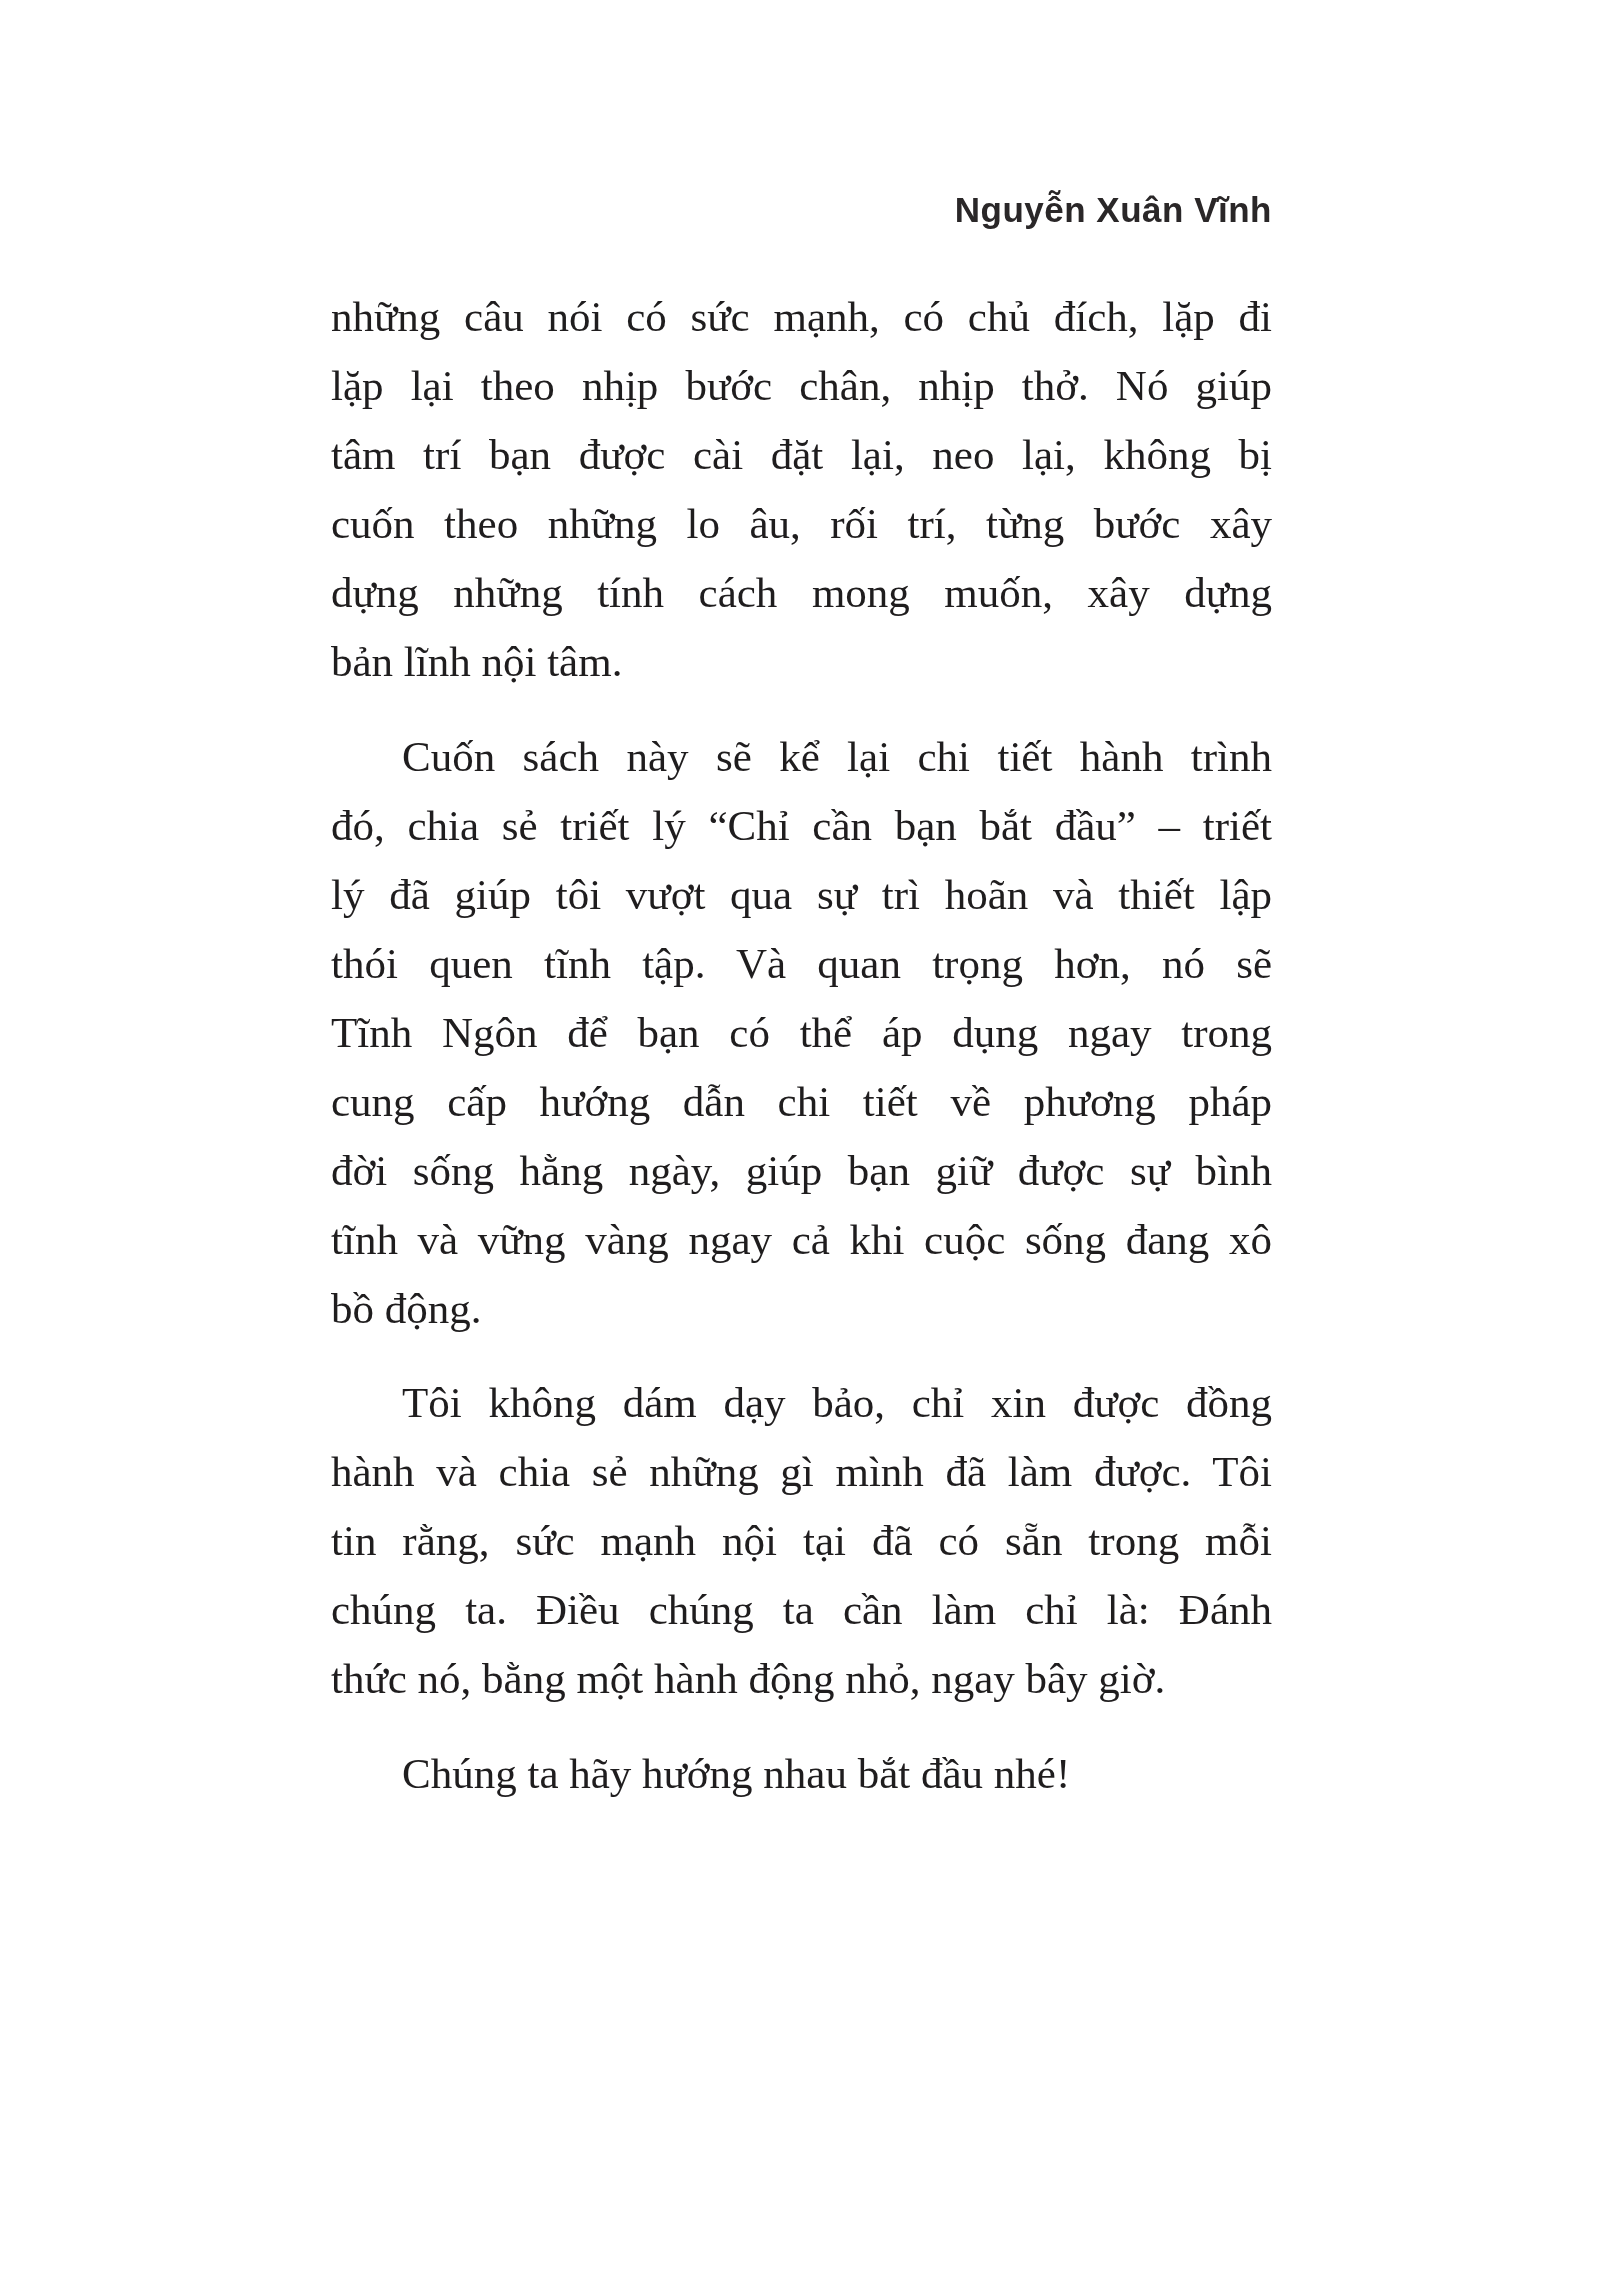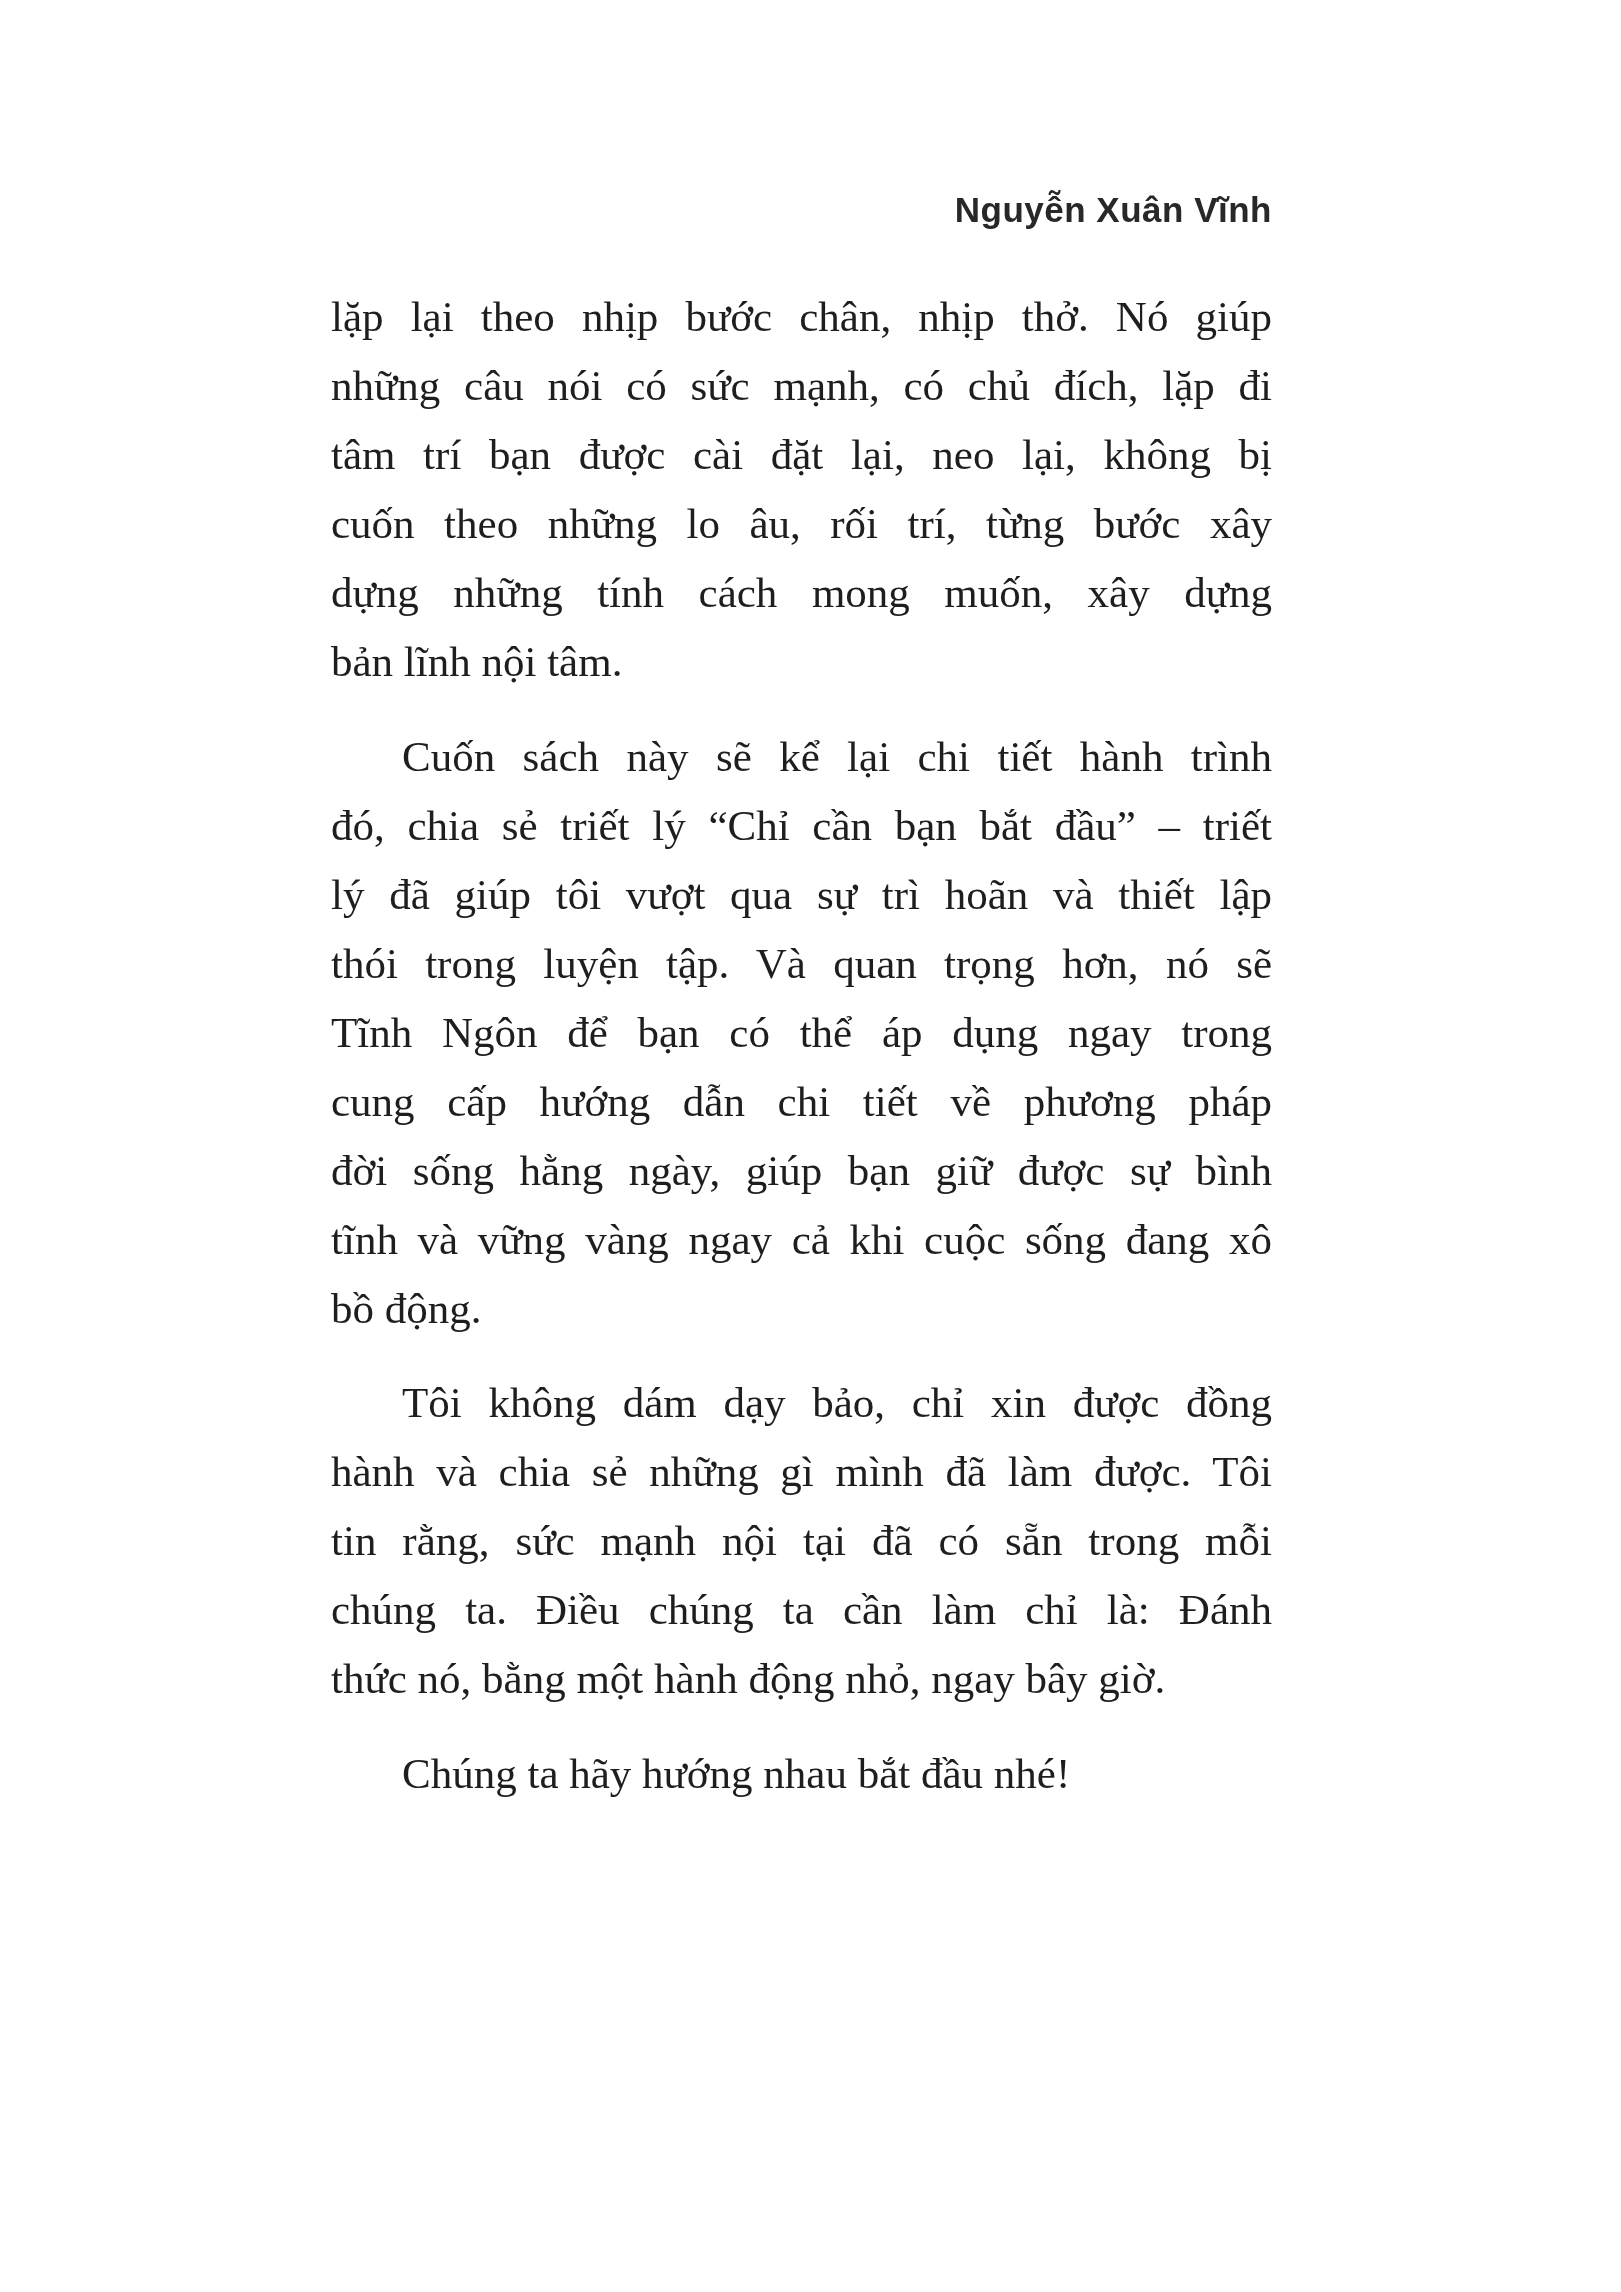--- a/index.html
+++ b/index.html
@@ -65,32 +65,32 @@
   }
 </style>
 </head>
 <body>
 
 <div class="page">
   <div class="running-header">Nguyễn Xuân Vĩnh</div>
 
   <div class="body-text">
       <div class="para">
+        <div class="line">những câu nói có sức mạnh, có chủ đích, lặp đi</div>
         <div class="line">lặp lại theo nhịp bước chân, nhịp thở. Nó giúp</div>
-        <div class="line">những câu nói có sức mạnh, có chủ đích, lặp đi</div>
         <div class="line">tâm trí bạn được cài đặt lại, neo lại, không bị</div>
         <div class="line">cuốn theo những lo âu, rối trí, từng bước xây</div>
         <div class="line">dựng những tính cách mong muốn, xây dựng</div>
         <div class="line last">bản lĩnh nội tâm.</div>
       </div>
       <div class="para">
         <div class="line indent">Cuốn sách này sẽ kể lại chi tiết hành trình</div>
         <div class="line">đó, chia sẻ triết lý “Chỉ cần bạn bắt đầu” – triết</div>
         <div class="line">lý đã giúp tôi vượt qua sự trì hoãn và thiết lập</div>
-        <div class="line">thói trong luyện tập. Và quan trọng hơn, nó sẽ</div>
+        <div class="line">thói quen tĩnh tập. Và quan trọng hơn, nó sẽ</div>
         <div class="line">Tĩnh Ngôn để bạn có thể áp dụng ngay trong</div>
         <div class="line">cung cấp hướng dẫn chi tiết về phương pháp</div>
         <div class="line">đời sống hằng ngày, giúp bạn giữ được sự bình</div>
         <div class="line">tĩnh và vững vàng ngay cả khi cuộc sống đang xô</div>
         <div class="line last">bồ động.</div>
       </div>
       <div class="para">
         <div class="line indent">Tôi không dám dạy bảo, chỉ xin được đồng</div>
         <div class="line">hành và chia sẻ những gì mình đã làm được. Tôi</div>
         <div class="line">tin rằng, sức mạnh nội tại đã có sẵn trong mỗi</div>

